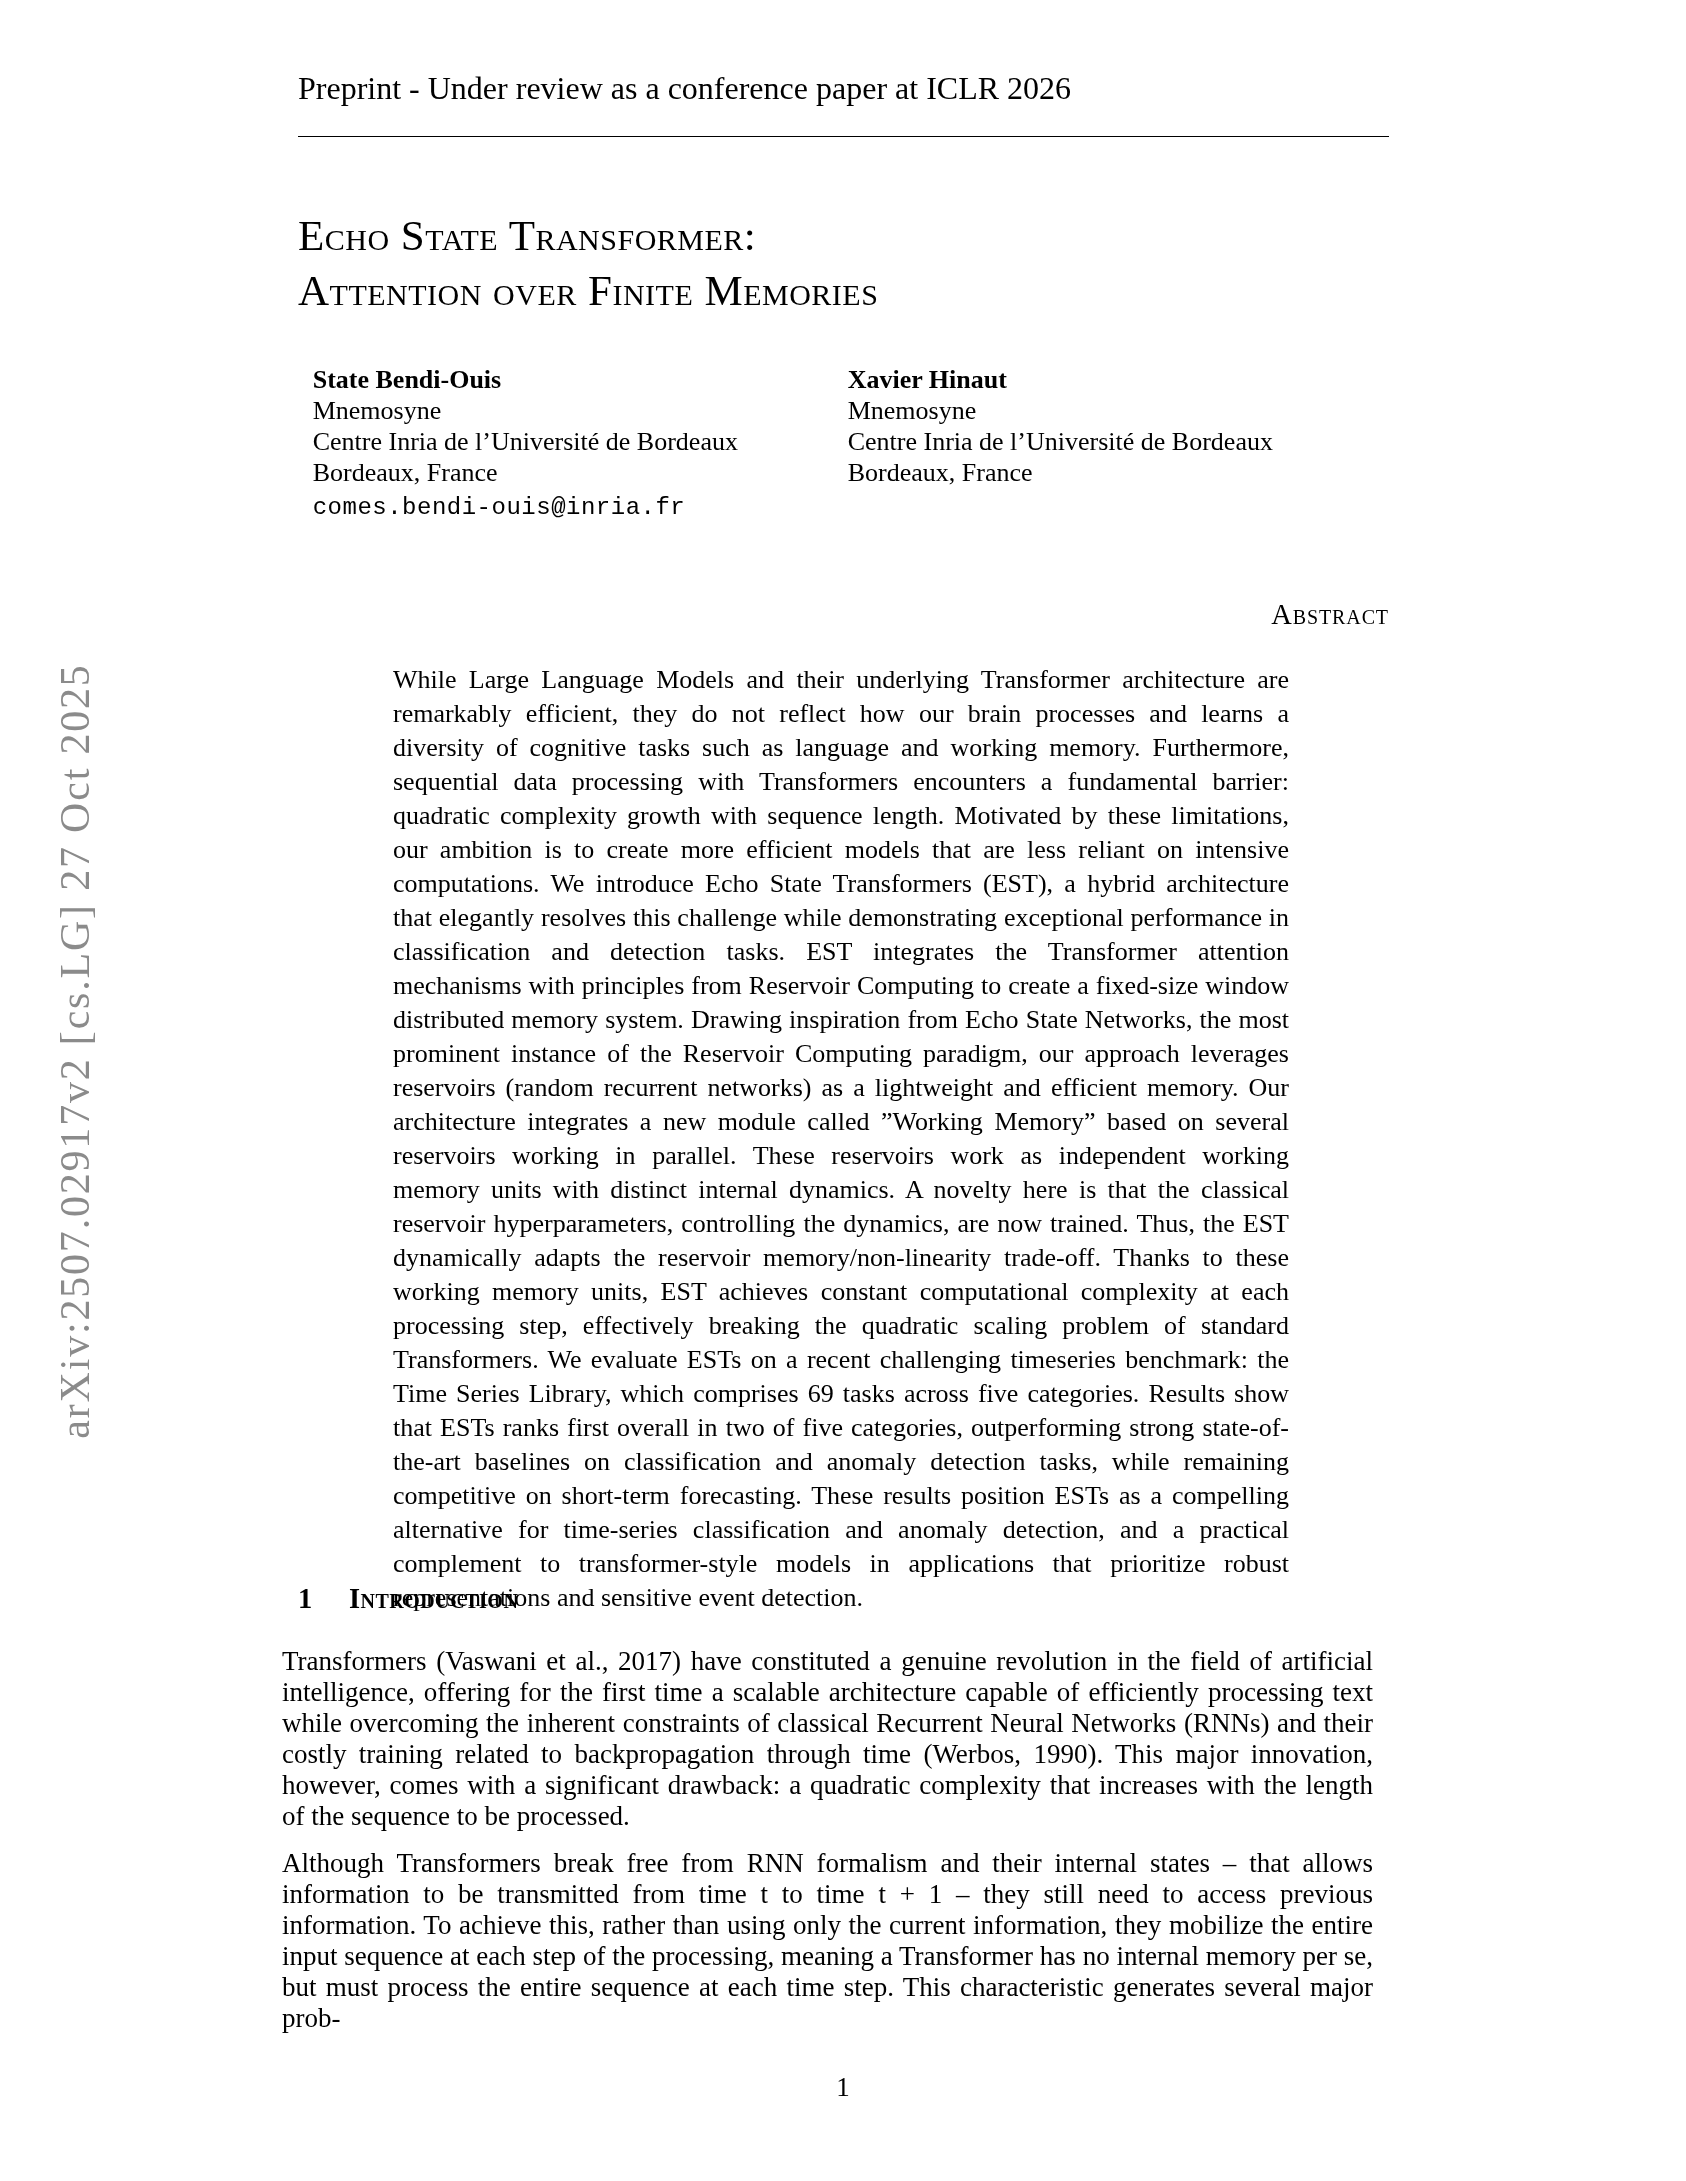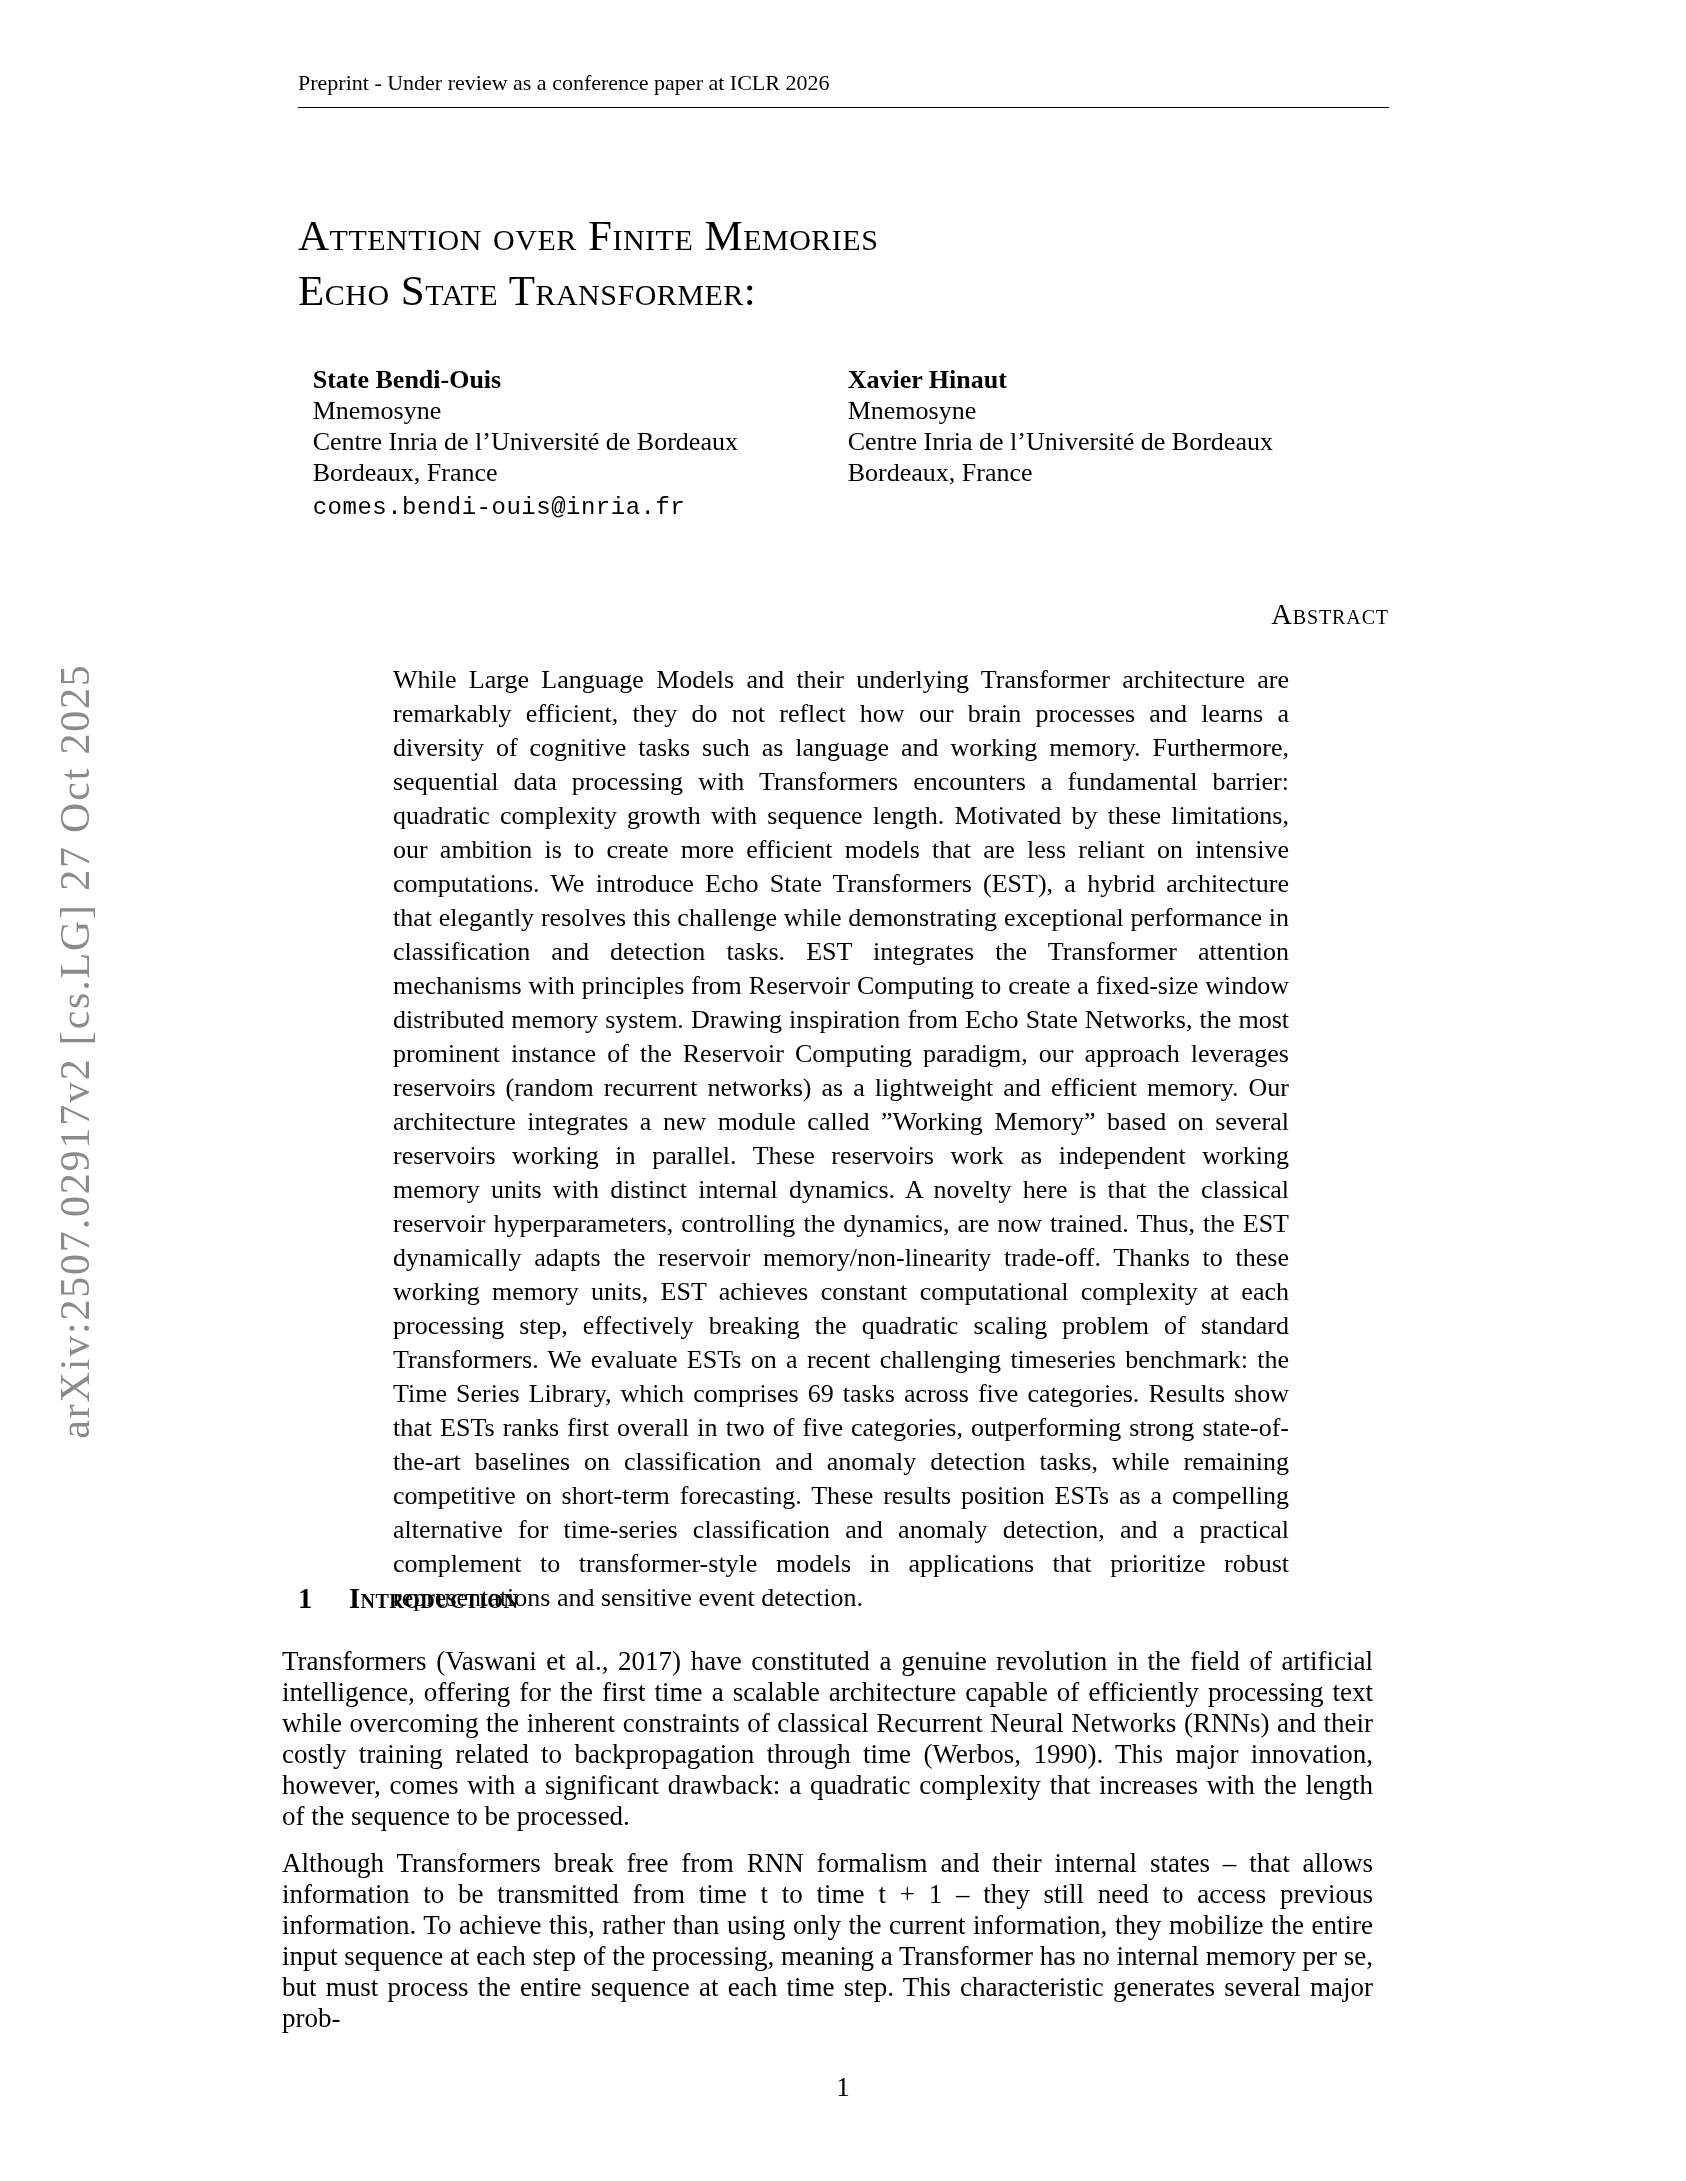--- a/index.html
+++ b/index.html
@@ -15,23 +15,23 @@
     font-family: "Liberation Serif", serif;
     color: #000000;
     overflow: hidden;
   }
   
   .page-header {
     position: absolute;
     left: 298px;
     top: 70px;
     width: 1091px;
-    font-size: 22px;
+    font-size: 32px;
     border-bottom: 1.8px solid #000;
-    padding-bottom: 11px;
+    padding-bottom: 29px;
   }
   
   .paper-title {
     position: absolute;
     left: 298px;
     top: 208px;
     width: 1091px;
     font-size: 43px;
     line-height: 55px;
     font-variant: small-caps;
@@ -138,22 +138,22 @@
 </head>
 <body>
 
 <div class="page">
 
   <div class="arxiv-watermark">arXiv:2507.02917v2  [cs.LG]  27 Oct 2025</div>
 
   <div class="page-header">Preprint - Under review as a conference paper at ICLR 2026</div>
 
   <div class="paper-title">
+    <div>Echo State Transformer:</div>
     <div>Attention over Finite Memories</div>
-    <div>Echo State Transformer:</div>
   </div>
 
   <div class="authors-row">
     <div class="author-block first">
       <div class="author-name">State Bendi-Ouis</div>
       <div>Mnemosyne</div>
       <div>Centre Inria de l’Université de Bordeaux</div>
       <div>Bordeaux, France</div>
       <div class="author-email">comes.bendi-ouis@inria.fr</div>
     </div>

